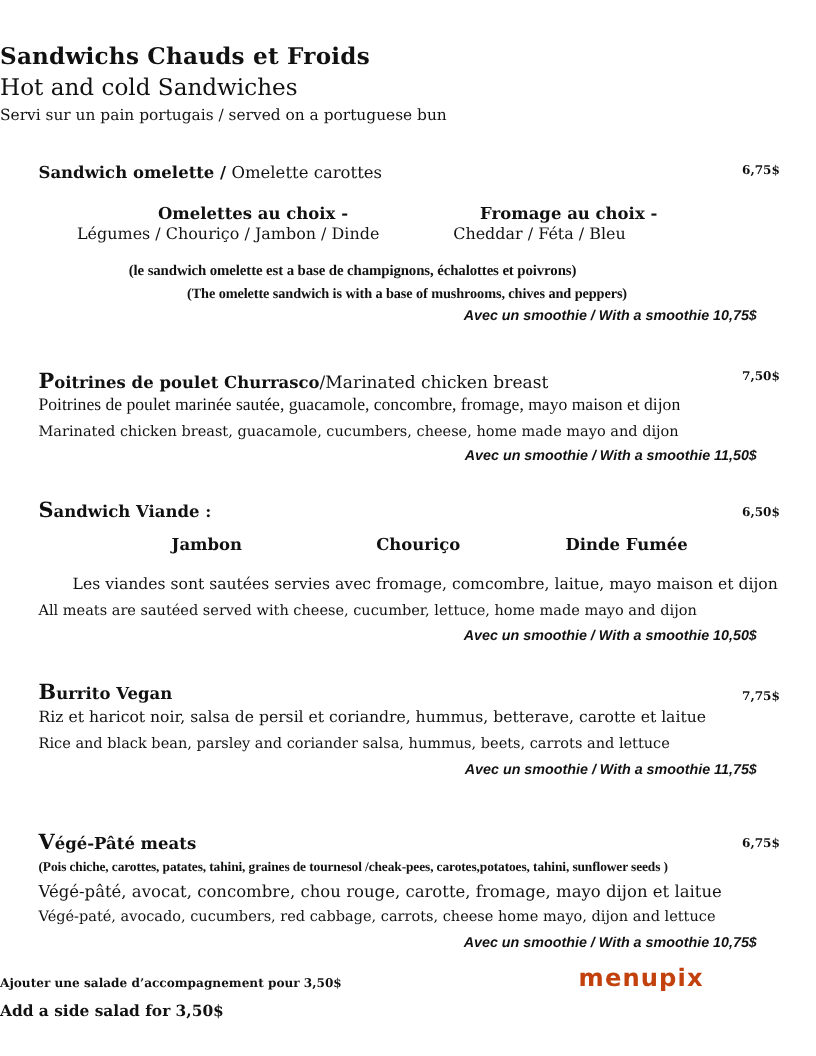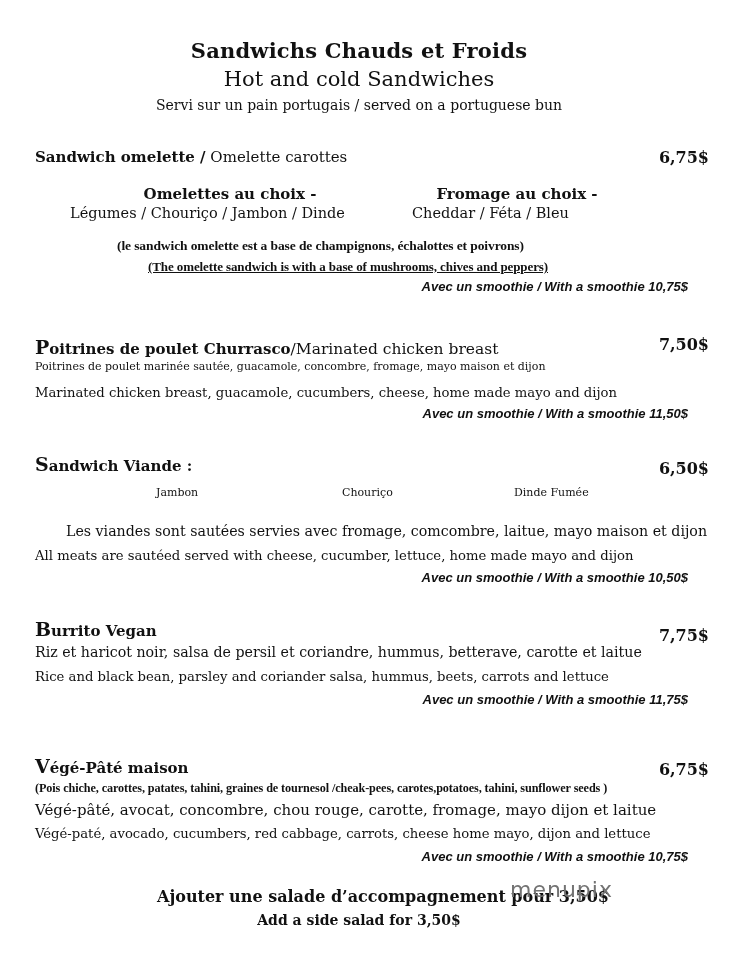--- a/index.html
+++ b/index.html
@@ -2,87 +2,87 @@
 <html><head>
   <meta charset="utf-8">
   <style>
     html, body { margin: 0; padding: 0; background: #ffffff; }
     body {
       width: 742px; height: 960px; position: relative; overflow: hidden;
       color: #111111;
       font-family: "DejaVu Serif", "Liberation Serif", serif;
     }
     .abs { position: absolute; white-space: nowrap; }
-    .center { left: 0; width: 718px; text-align: center; }
+    .center { left: 0; width: 718px; text-align: left; }
     .title { top: 38px; font-size: 21px; font-weight: bold; letter-spacing: 0.2px; }
     .subtitle { top: 67px; font-size: 21px; }
     .note { top: 97px; font-size: 14px; }
 
     .item-name { font-size: 15px; font-weight: bold; }
     .item-name .big { font-size: 19px; }
     .item-name .en { font-weight: normal; }
-    .price { font-size: 16px; font-weight: bold; right: 33px; }
+    .price { font-size: 11px; font-weight: bold; right: 33px; }
     .desc { font-size: 14px; }
     .desc-sm { font-size: 13.2px; }
     .smoothie {
       font-family: "Liberation Sans", sans-serif; font-style: italic; font-weight: bold;
       font-size: 13px; right: 54px;
     }
     .choice-head { font-size: 15px; font-weight: bold; text-align: center; }
     .choice-vals { font-size: 14.5px; text-align: left; }
     .paren { font-size: 12.5px; font-weight: bold; font-family: "Liberation Serif", serif; letter-spacing: -0.1px; }
-    .meat { font-size: 11px; font-weight: normal; }
-    .footer1 { top: 887px; font-size: 16px; font-weight: bold; margin-left: 24px; }
+    .meat { font-size: 15px; font-weight: bold; }
+    .footer1 { top: 887px; font-size: 11px; font-weight: bold; }
     .footer2 { top: 912px; font-size: 14px; font-weight: bold; }
     .watermark {
-      position: absolute; left: 510px; top: 877px; font-family: "DejaVu Sans", sans-serif;
-      font-size: 22px; color: #737373; letter-spacing: 1px; font-weight: 400;
+      position: absolute; left: 526px; top: 877px; font-family: "DejaVu Sans", sans-serif;
+      font-size: 22px; color: #c2410c; letter-spacing: 1px; font-weight: 700;
     }
   </style>
 </head>
 <body>
 
 <div class="abs center title">Sandwichs Chauds et Froids</div>
 <div class="abs center subtitle">Hot and cold Sandwiches</div>
 <div class="abs center note">Servi sur un pain portugais / served on a portuguese bun</div>
 
 <div class="abs item-name" style="left:35px; top:148px;"><span>Sandwich omelette /</span><span class="en"> Omelette carottes</span></div>
 <div class="abs price" style="top:148px;">6,75$</div>
 
 <div class="abs choice-head" style="left:80px; width:300px; top:185px;">Omelettes au choix -</div>
 <div class="abs choice-vals" style="left:70px; width:320px; top:205px;">Légumes / Chouriço / Jambon / Dinde</div>
 <div class="abs choice-head" style="left:412px; width:210px; top:185px;">Fromage au choix -</div>
 <div class="abs choice-vals" style="left:412px; width:210px; top:205px;">Cheddar / Féta / Bleu</div>
 
 <div class="abs paren" style="left:117px; top:238px; font-size:13.5px;">(le sandwich omelette est a base de champignons, échalottes et poivrons)</div>
-<div class="abs paren" style="left:148px; top:259px; font-size:13px;text-decoration:underline;">(The omelette sandwich is with a base of mushrooms, chives and peppers)</div>
+<div class="abs paren" style="left:170px; top:259px; font-size:13px;">(The omelette sandwich is with a base of mushrooms, chives and peppers)</div>
 <div class="abs smoothie" style="top:279px;">Avec un smoothie  / With a smoothie 10,75$</div>
 
 <div class="abs item-name" style="left:35px; top:336px;"><span class="big">P</span><span>oitrines de poulet Churrasco</span><span class="en" style="font-size:15.5px;">/Marinated chicken breast</span></div>
 <div class="abs price" style="top:335px;">7,50$</div>
-<div class="abs desc" style="left:35px; top:360px; font-size:11px;">Poitrines de poulet marinée sautée, guacamole, concombre, fromage, mayo maison et dijon</div>
+<div class="abs desc" style="left:35px; top:360px; font-size:16px;font-family:Liberation Serif, serif;">Poitrines de poulet marinée sautée, guacamole, concombre, fromage, mayo maison et dijon</div>
 <div class="abs desc-sm" style="left:35px; top:385px;">Marinated chicken breast, guacamole, cucumbers, cheese, home made mayo and dijon</div>
 <div class="abs smoothie" style="top:406px;">Avec un smoothie  / With a smoothie 11,50$</div>
 
 <div class="abs item-name" style="left:35px; top:453px;"><span class="big">S</span><span>andwich Viande :</span></div>
 <div class="abs price" style="top:459px;">6,50$</div>
 <div class="abs meat" style="left:156px; top:486px;">Jambon</div>
 <div class="abs meat" style="left:342px; top:486px;">Chouriço</div>
 <div class="abs meat" style="left:514px; top:486px;">Dinde Fumée</div>
 <div class="abs desc" style="left:35px; top:523px; font-size:14.2px;margin-left:31px;">Les viandes sont sautées servies avec fromage, comcombre, laitue, mayo maison et dijon</div>
 <div class="abs desc-sm" style="left:35px; top:548px;">All meats are sautéed served with cheese, cucumber, lettuce, home made mayo and dijon</div>
 <div class="abs smoothie" style="top:570px;">Avec un smoothie  / With a smoothie 10,50$</div>
 
 <div class="abs item-name" style="left:35px; top:618px;"><span class="big">B</span><span>urrito Vegan</span></div>
 <div class="abs price" style="top:626px;">7,75$</div>
 <div class="abs desc" style="left:35px; top:644px; font-size:14.2px;">Riz et haricot noir, salsa de persil et coriandre, hummus, betterave, carotte et laitue</div>
 <div class="abs desc-sm" style="left:35px; top:669px;">Rice and black bean, parsley and coriander salsa, hummus, beets, carrots and lettuce</div>
 <div class="abs smoothie" style="top:692px;">Avec un smoothie  / With a smoothie 11,75$</div>
 
-<div class="abs item-name" style="left:35px; top:755px;"><span class="big">V</span><span>égé-Pâté maison</span></div>
+<div class="abs item-name" style="left:35px; top:755px;"><span class="big">V</span><span>égé-Pâté meats</span></div>
 <div class="abs price" style="top:760px;">6,75$</div>
 <div class="abs paren" style="left:35px; top:781px; font-size:12.2px;">(Pois chiche, carottes, patates, tahini, graines de tournesol /cheak-pees, carotes,potatoes, tahini, sunflower seeds )</div>
 <div class="abs desc" style="left:35px; top:801px; font-size:15px;">Végé-pâté, avocat, concombre, chou rouge, carotte, fromage, mayo dijon et laitue</div>
 <div class="abs desc-sm" style="left:35px; top:826px;">Végé-paté, avocado, cucumbers, red cabbage, carrots, cheese home mayo, dijon and lettuce</div>
 <div class="abs smoothie" style="top:849px;">Avec un smoothie  / With a smoothie 10,75$</div>
 
 <div class="abs center footer1">Ajouter une salade d’accompagnement pour 3,50$</div>
 <div class="abs center footer2">Add a side salad for 3,50$</div>
 <div class="watermark">menupix</div>
 

